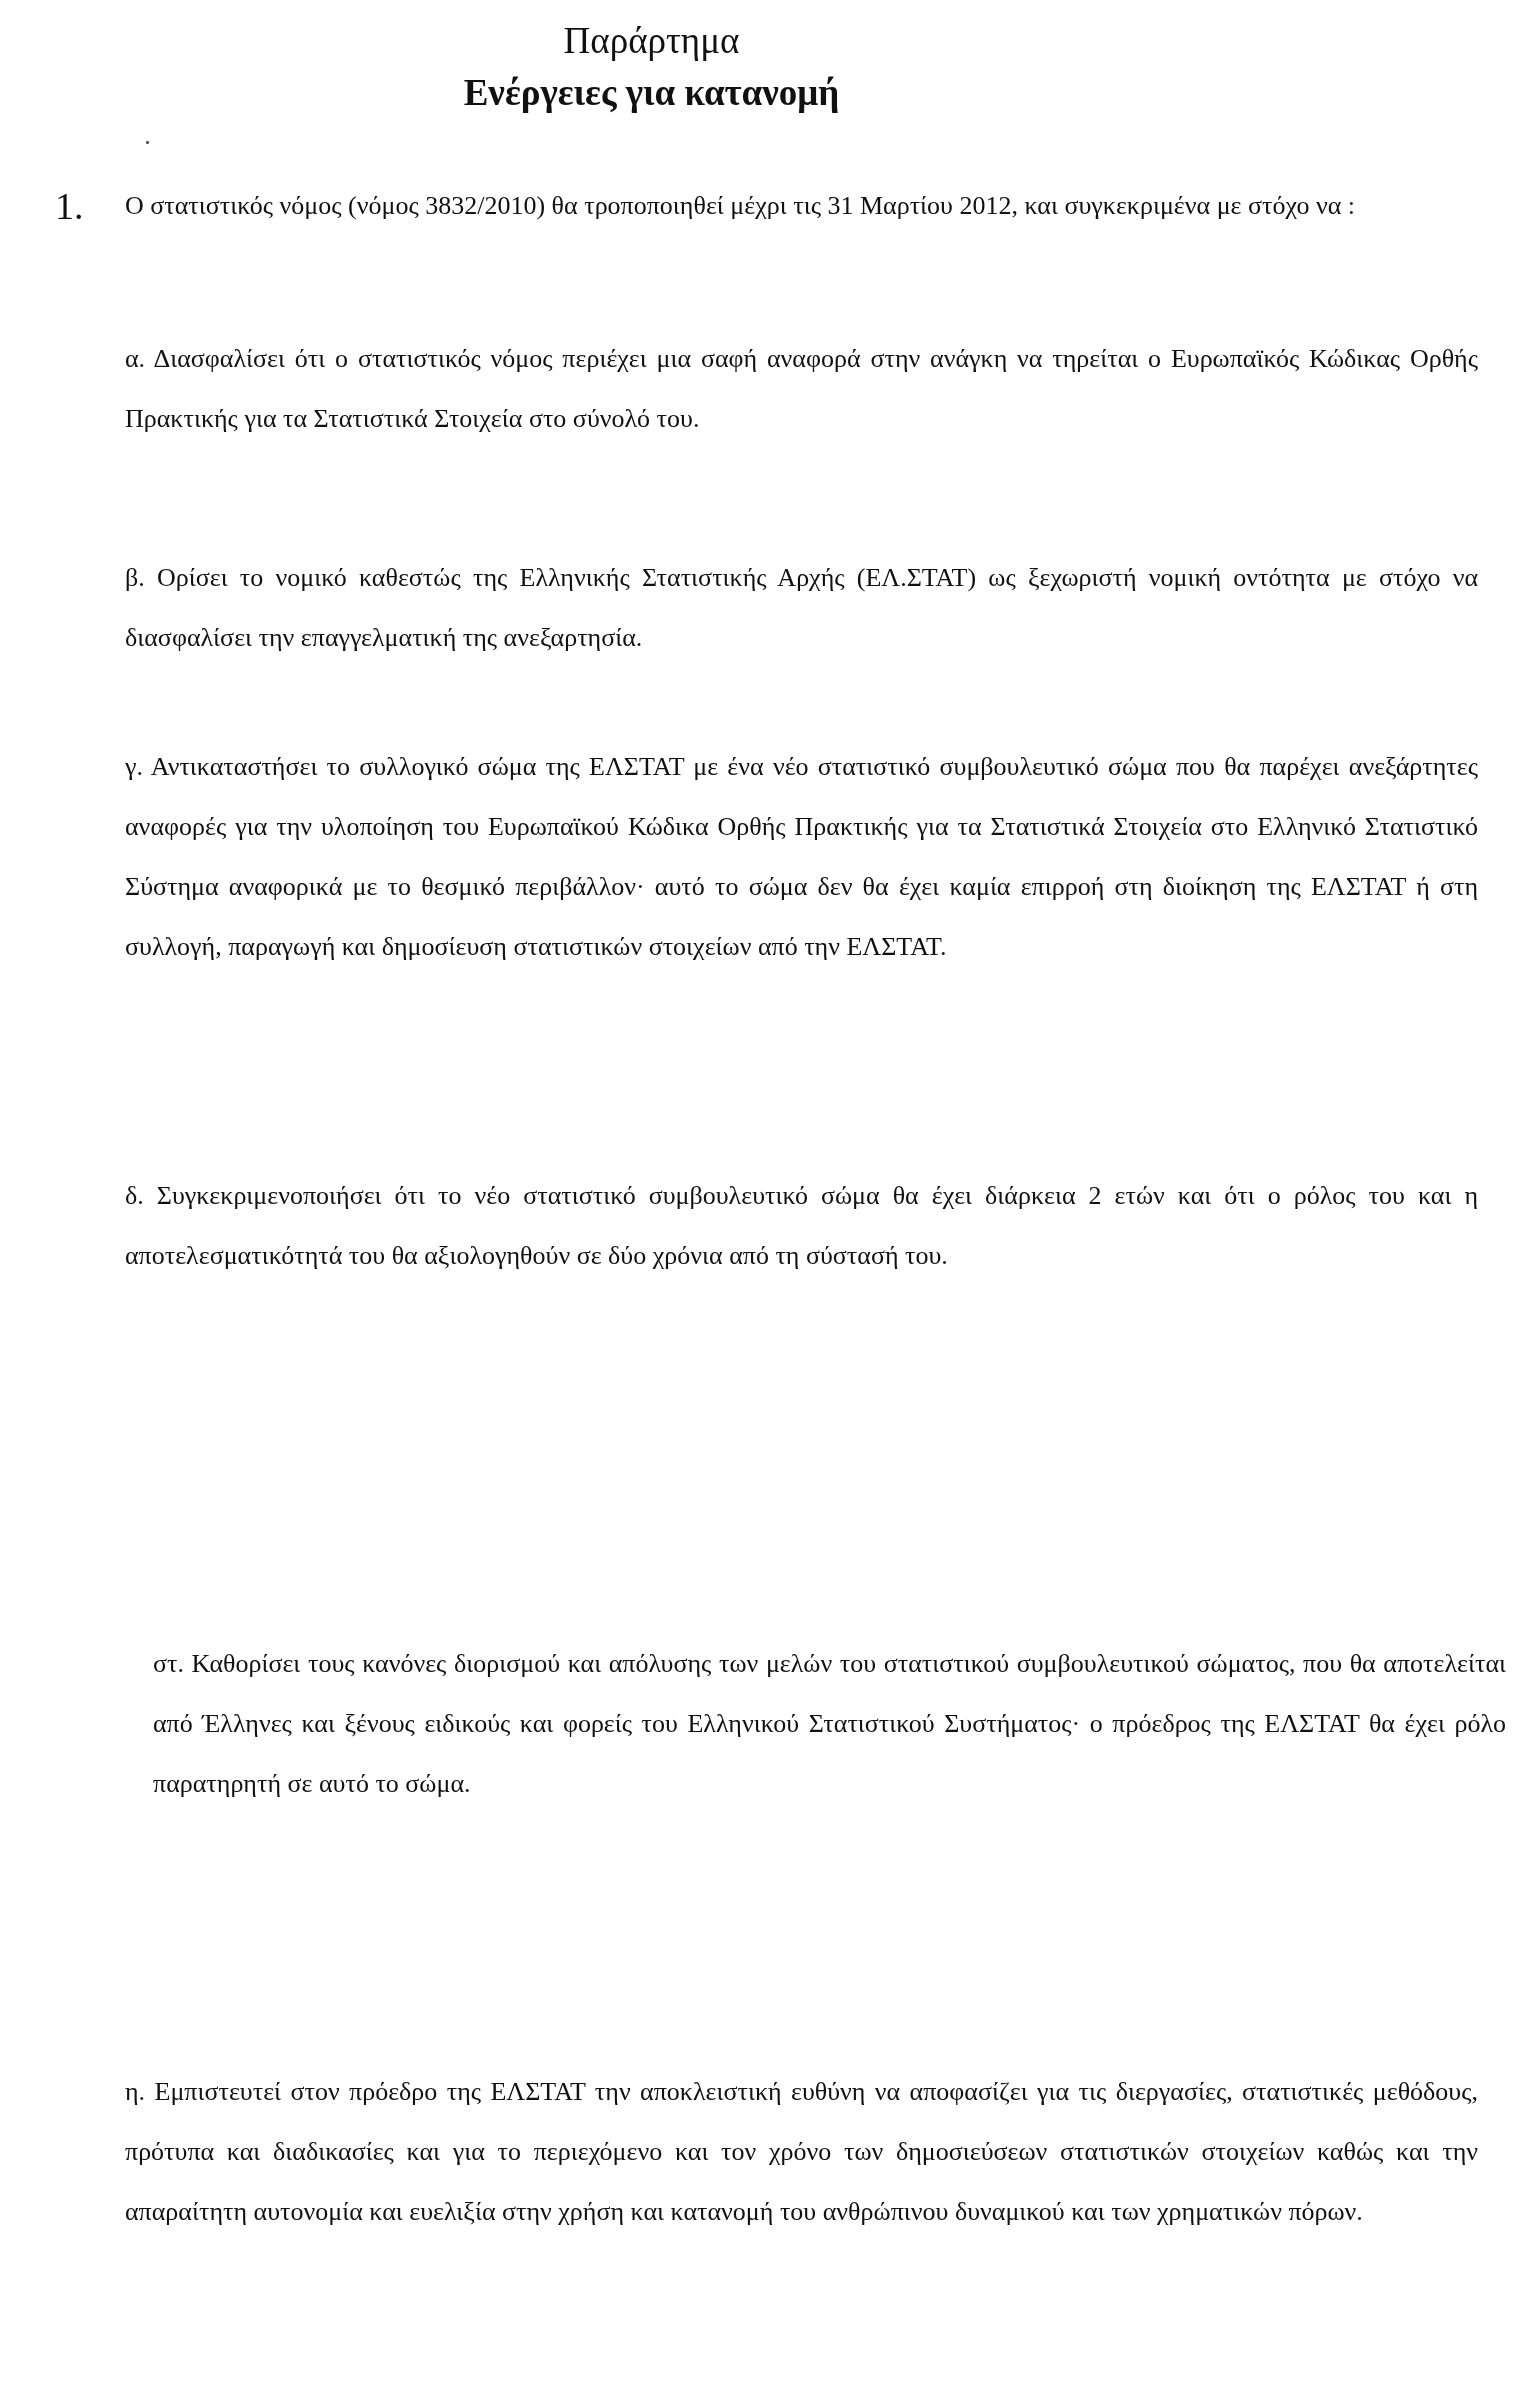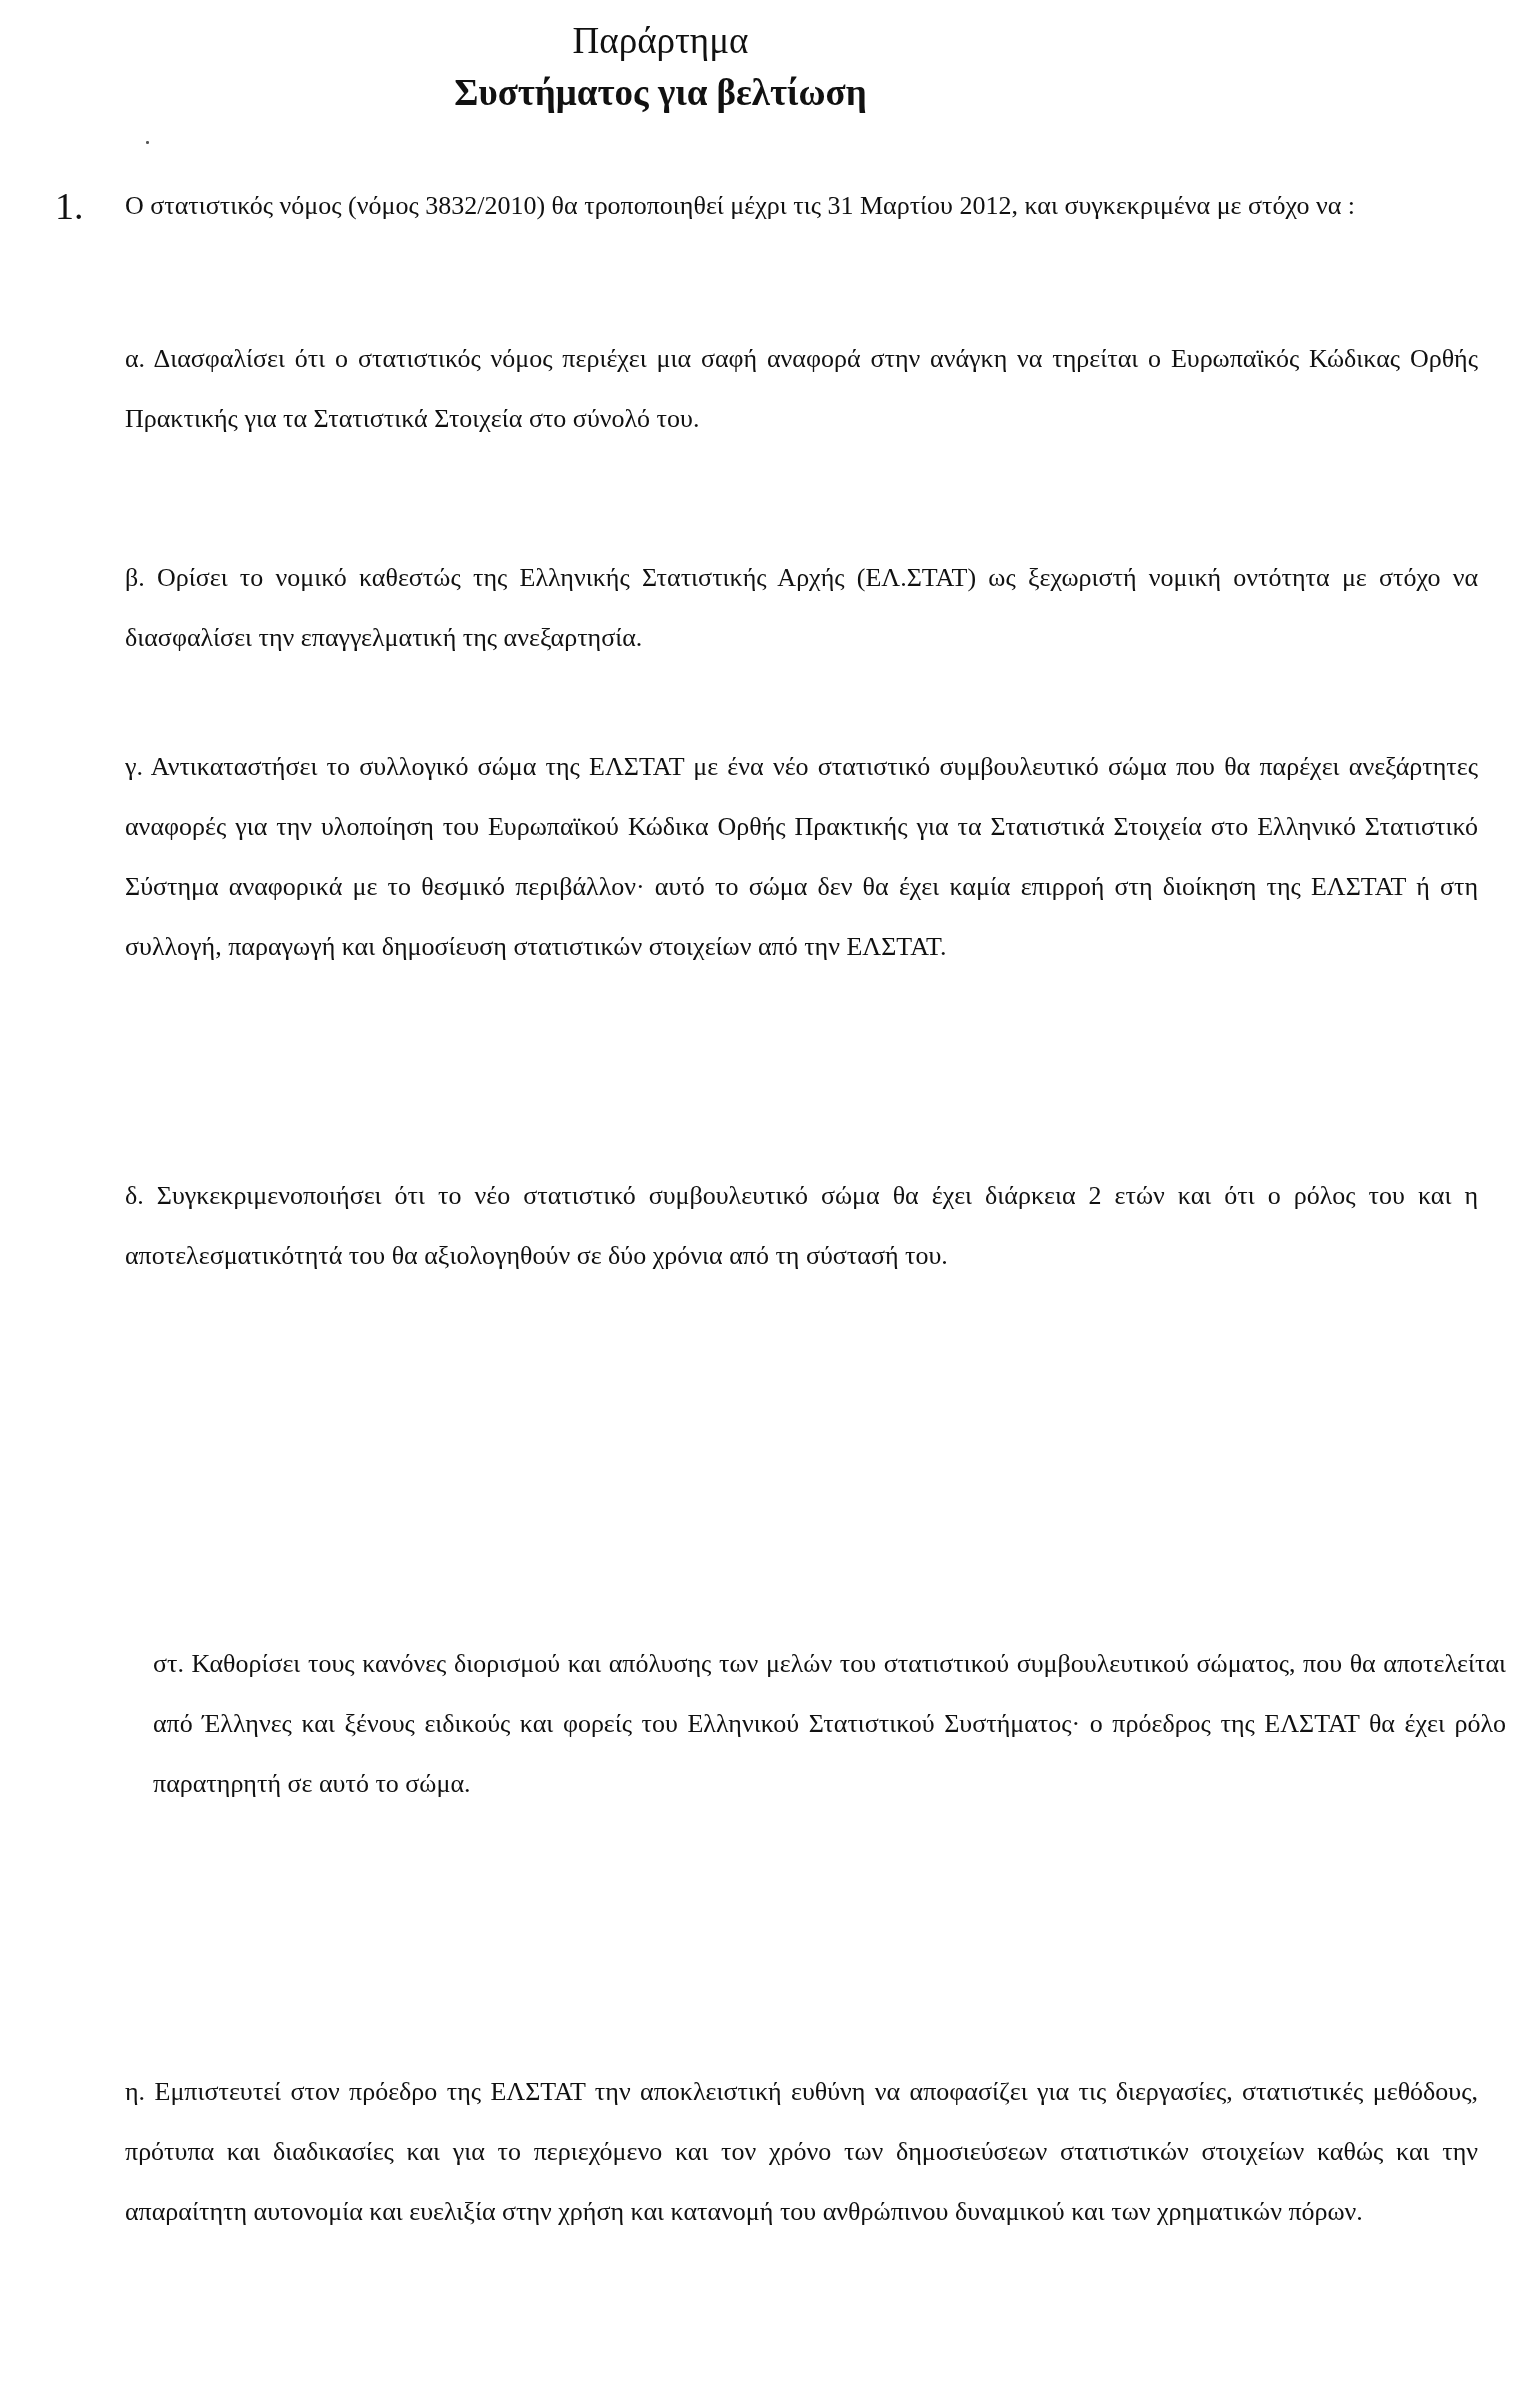--- a/index.html
+++ b/index.html
@@ -6,21 +6,21 @@
   body {
     width: 1533px;
     height: 2389px;
     position: relative;
     overflow: hidden;
     font-family: "Liberation Serif", "DejaVu Serif", serif;
     color: #111111;
   }
   .page { position: absolute; left: 0; top: 0; width: 1533px; height: 2389px; }
   .title {
-    position: absolute; left: 12px; width: 1297px; text-align: center;
+    position: absolute; left: 3px; width: 1297px; text-align: center;
     font-size: 37px; line-height: 46px;
   }
   .title.t1 { top: 18px; }
   .title.t2 { top: 70px; font-weight: bold; }
   .item-number {
     position: absolute; left: 55px; top: 176px;
     font-size: 38px; line-height: 60px;
   }
   .para {
     position: absolute; left: 125px; width: 1353px;
@@ -37,21 +37,21 @@
   .p-st { top: 1634px; margin-left: 28px; }
   .p-z { top: 1898px; }
   .p-h { top: 2062px; }
   .speck { position: absolute; width: 2.5px; height: 2.5px; background: #555; border-radius: 50%; }
 </style>
 </head>
 <body>
 
 <div class="page">
   <div class="title t1">Παράρτημα</div>
-  <div class="title t2">Συστήματος για βελτίωση</div>
+  <div class="title t2">Ενέργειες για κατανομή</div>
 
   <div class="speck" style="left:146px; top:141px;"></div>
 
   <div class="item-number">1.</div>
   <div class="para p-intro">Ο στατιστικός νόμος (νόμος 3832/2010) θα τροποποιηθεί μέχρι τις 31 Μαρτίου 2012, και συγκεκριμένα με στόχο να :</div>
 
   <div class="para p-a">
     <span>α.</span>
     <span>Διασφαλίσει ότι ο στατιστικός νόμος περιέχει μια σαφή αναφορά στην ανάγκη να τηρείται ο Ευρωπαϊκός Κώδικας Ορθής Πρακτικής για τα Στατιστικά Στοιχεία στο σύνολό του.</span>
   </div>

